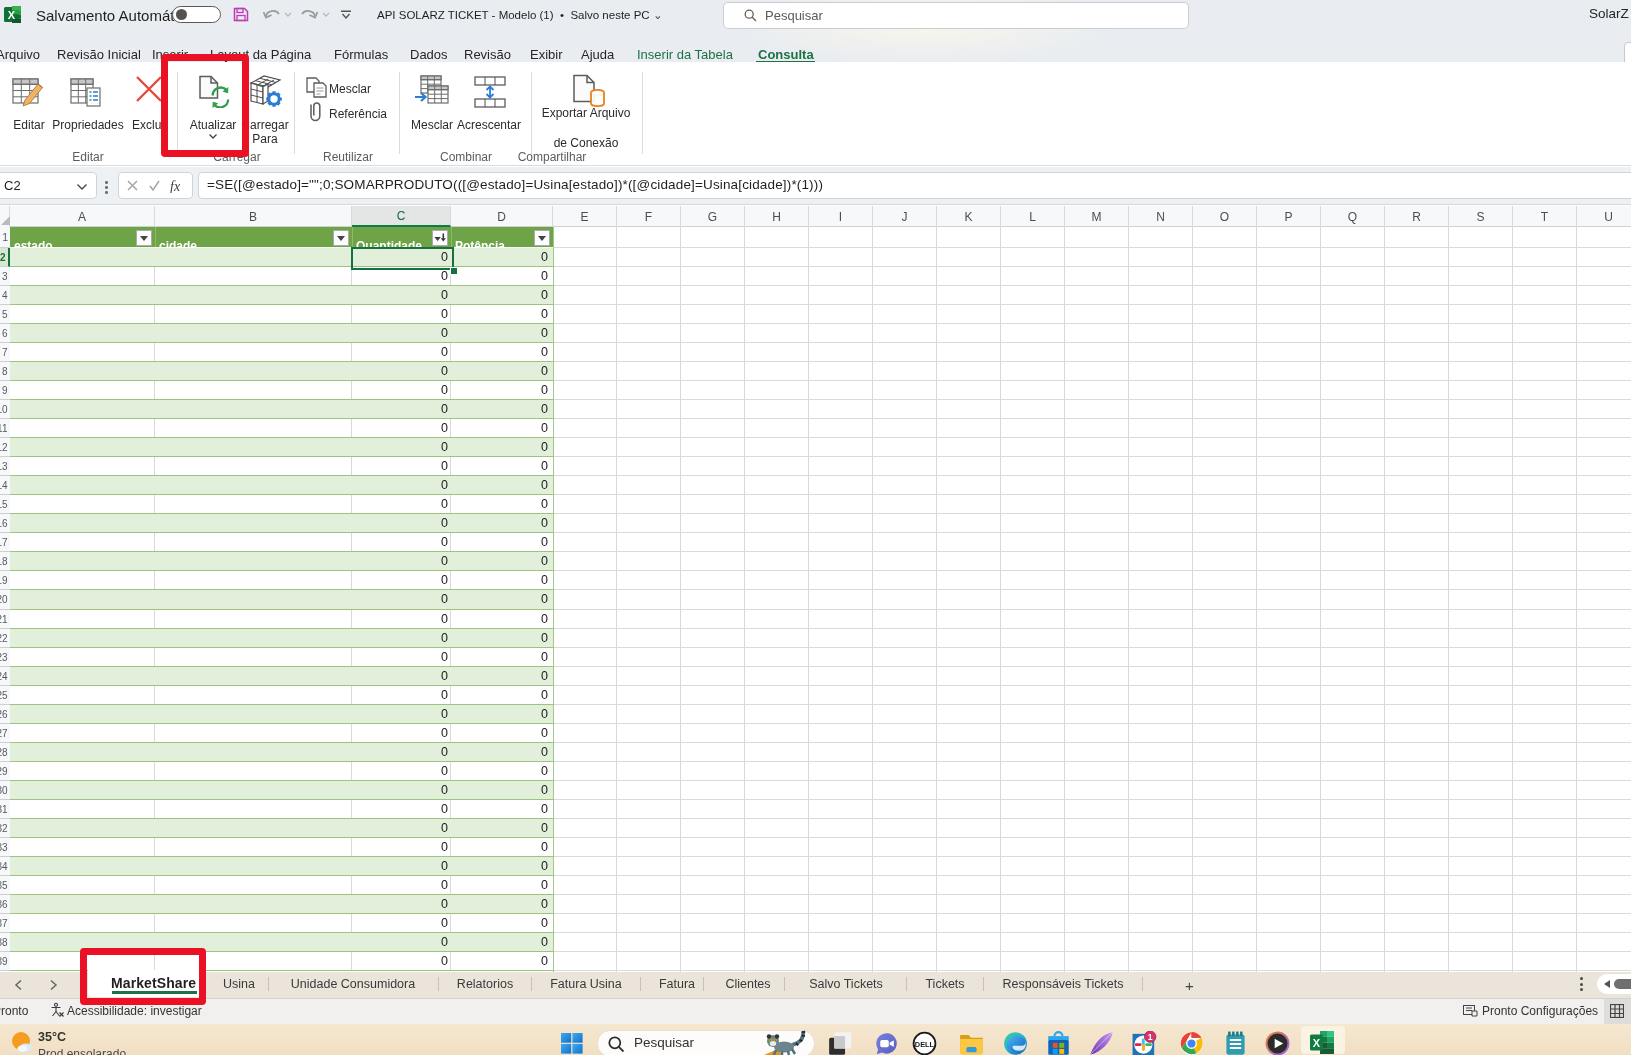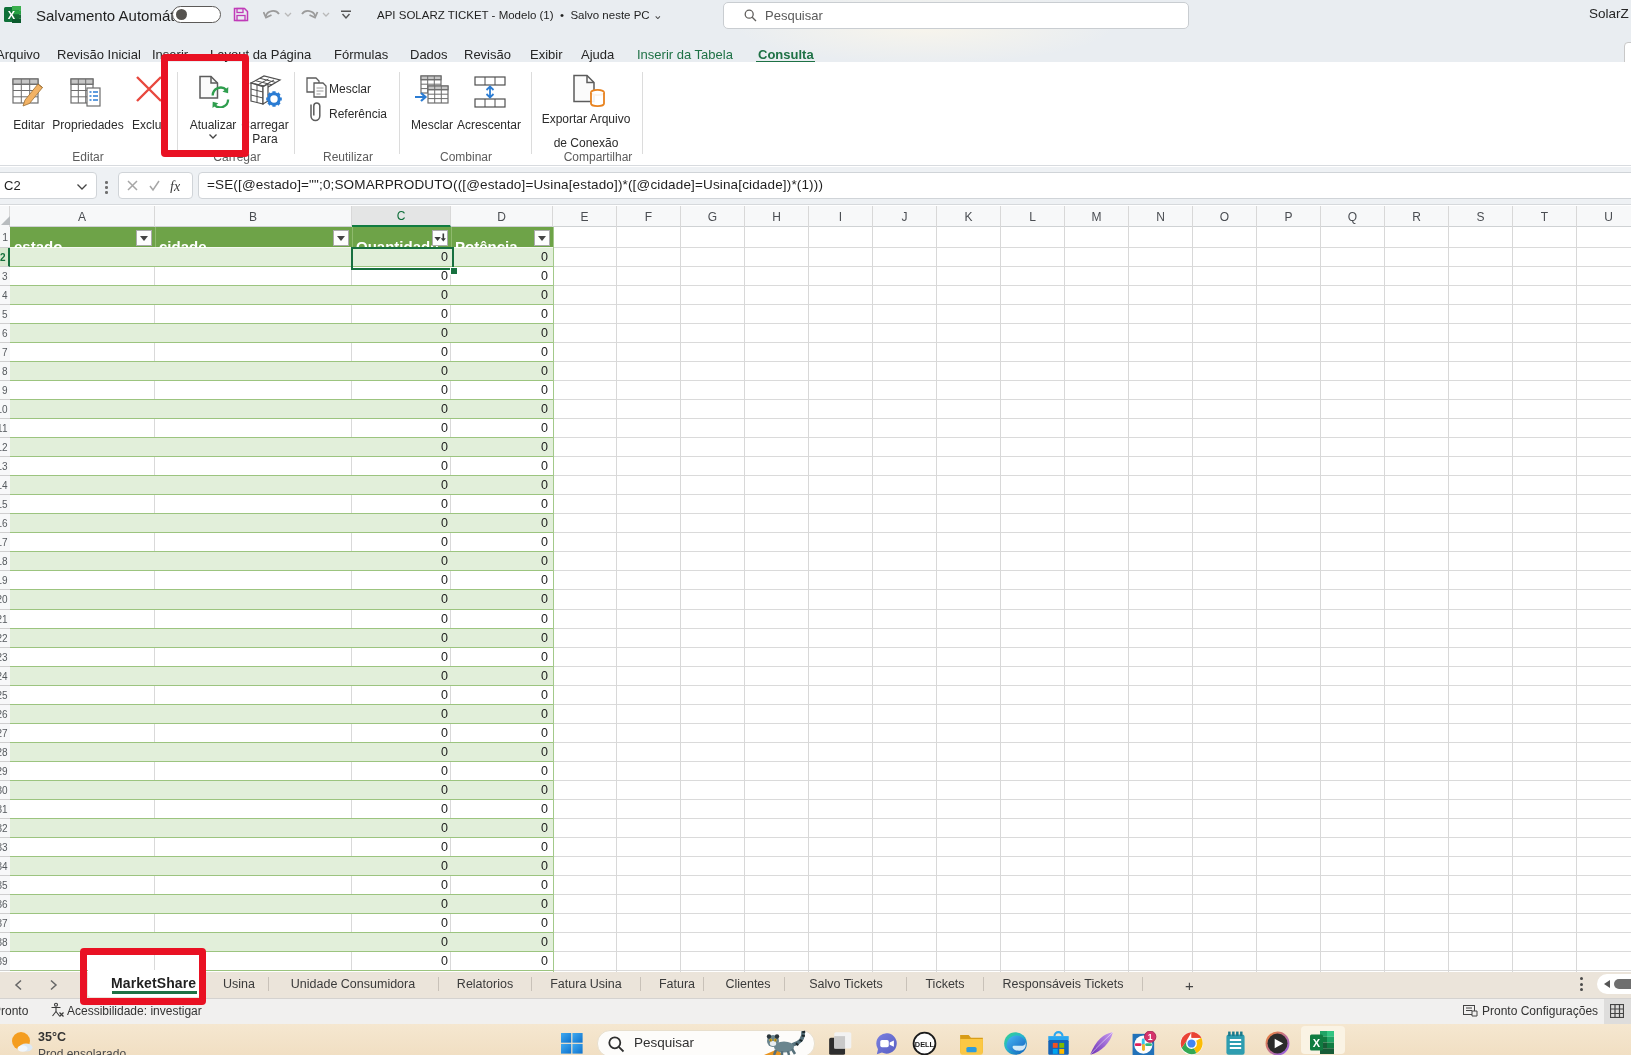--- a/index.html
+++ b/index.html
@@ -11,21 +11,21 @@
 .sep{position:absolute;top:72px;width:1px;height:82px;background:#dcdcdc}
 .colh{position:absolute;top:206px;height:21px;font-size:12px;color:#4a4d52;display:flex;
  align-items:center;justify-content:center;border-right:1px solid #d8d8d8;box-sizing:border-box}
 .r{position:absolute;left:10px;width:543px;box-sizing:border-box;border-bottom:1px solid #9cc47f}
 .re{position:absolute;left:553px;width:1078px;box-sizing:border-box;border-bottom:1px solid #dadada}
 .rn{position:absolute;left:0;width:10px;box-sizing:border-box;border-bottom:1px solid #cfcfcf;
  background:#f7f8f9;font-size:10px;color:#55595e;display:flex;align-items:center;
  justify-content:flex-end;padding-right:2.5px;overflow:hidden;white-space:nowrap}
 .rw{background-image:linear-gradient(to right,transparent 0px,transparent 144px,#d9d9d9 144px,#d9d9d9 145px,transparent 145px,transparent 341px,#d9d9d9 341px,#d9d9d9 342px,transparent 342px,transparent 440px,#d9d9d9 440px,#d9d9d9 441px,transparent 441px)}
 .z{position:absolute;width:46px;font-size:12.5px;color:#1b1b1b;text-align:right;top:2px}
-.thx{position:absolute;top:228px;height:36px;color:#fff;font-weight:bold;font-size:15px;
+.thx{position:absolute;top:228px;height:36px;color:#fff;font-weight:bold;font-size:12px;
  display:flex;align-items:center}
 .fbtn{position:absolute;top:230px;width:16px;height:16px;background:#fdfdfd;border:1px solid #ababab;
  box-sizing:border-box;display:flex;align-items:center;justify-content:center}
 .tri{width:0;height:0;border-left:4px solid transparent;border-right:4px solid transparent;border-top:5px solid #444}
 .tab{position:absolute;top:971px;height:26px;display:flex;align-items:center;font-size:12.5px;color:#3a3a3a;white-space:nowrap}
 .tsep{position:absolute;top:977px;height:14px;width:1px;background:#c8c1b8}
 .redbox{position:absolute;border:7px solid #e91123;border-radius:4px;z-index:60;box-sizing:border-box}
 .ticon{position:absolute;top:1033px}
 </style></head><body>
 <div id="page">
@@ -83,30 +83,30 @@
 <div class="ab" style="left:0;top:62px;width:1631px;height:104px;background:#fff;border-bottom:1px solid #d8dbdf;box-sizing:border-box"></div>
 <div class="sep" style="left:177px"></div>
 <div class="sep" style="left:294px"></div>
 <div class="sep" style="left:399px"></div>
 <div class="sep" style="left:531px"></div>
 <div class="sep" style="left:642px"></div>
 <div class="gl" style="left:88px;transform:translateX(-50%)">Editar</div>
 <div class="gl" style="left:237px;transform:translateX(-50%)">Carregar</div>
 <div class="gl" style="left:348px;transform:translateX(-50%)">Reutilizar</div>
 <div class="gl" style="left:466px;transform:translateX(-50%)">Combinar</div>
-<div class="gl" style="left:598px;transform:translateX(-50%)">Compartilhar</div>
+<div class="gl" style="left:552px;transform:translateX(-50%)">Compartilhar</div>
 <div class="bl" style="left:29px;top:118px;transform:translateX(-50%)">Editar</div>
 <div class="bl" style="left:88px;top:118px;transform:translateX(-50%)">Propriedades</div>
 <div class="bl" style="left:150px;top:118px;transform:translateX(-50%)">Excluir</div>
 <div class="bl" style="left:213px;top:118px;transform:translateX(-50%)">Atualizar</div>
 <div class="bl" style="left:265px;top:118px;transform:translateX(-50%)">Carregar</div>
 <div class="bl" style="left:265px;top:132px;transform:translateX(-50%)">Para</div>
 <div class="bl" style="left:432px;top:118px;transform:translateX(-50%)">Mesclar</div>
 <div class="bl" style="left:489px;top:118px;transform:translateX(-50%)">Acrescentar</div>
-<div class="bl" style="left:586px;top:112px;transform:translateX(-50%)">Exportar Arquivo</div>
+<div class="bl" style="left:586px;top:106px;transform:translateX(-50%)">Exportar Arquivo</div>
 <div class="bl" style="left:586px;top:136px;transform:translateX(-50%)">de Conexão</div>
 <div class="bl" style="left:329px;top:82px">Mesclar</div>
 <div class="bl" style="left:329px;top:107px">Referência</div>
 <svg class="ab" style="left:208;top:133" width="10" height="7" viewBox="0 0 10 7">
 <path d="M1.5 1.5 L5 5 L8.5 1.5" fill="none" stroke="#444" stroke-width="1.3"></path>
     </svg>
 <svg class="ab" style="left:12;top:76" width="36" height="34" viewBox="0 0 36 34">
       <rect x="1" y="3" width="25" height="24" fill="#fff" stroke="#6d6d6d" stroke-width="1.2"></rect>
       <rect x="1" y="3" width="25" height="5.3" fill="#c6c6c6" stroke="#6d6d6d" stroke-width="1.2"></rect>
       <path d="M1 8.3 h25 M1 14.5 h25 M1 20.8 h25 M9.3 3 v24 M17.7 3 v24" stroke="#6d6d6d" stroke-width="1" fill="none"></path>

